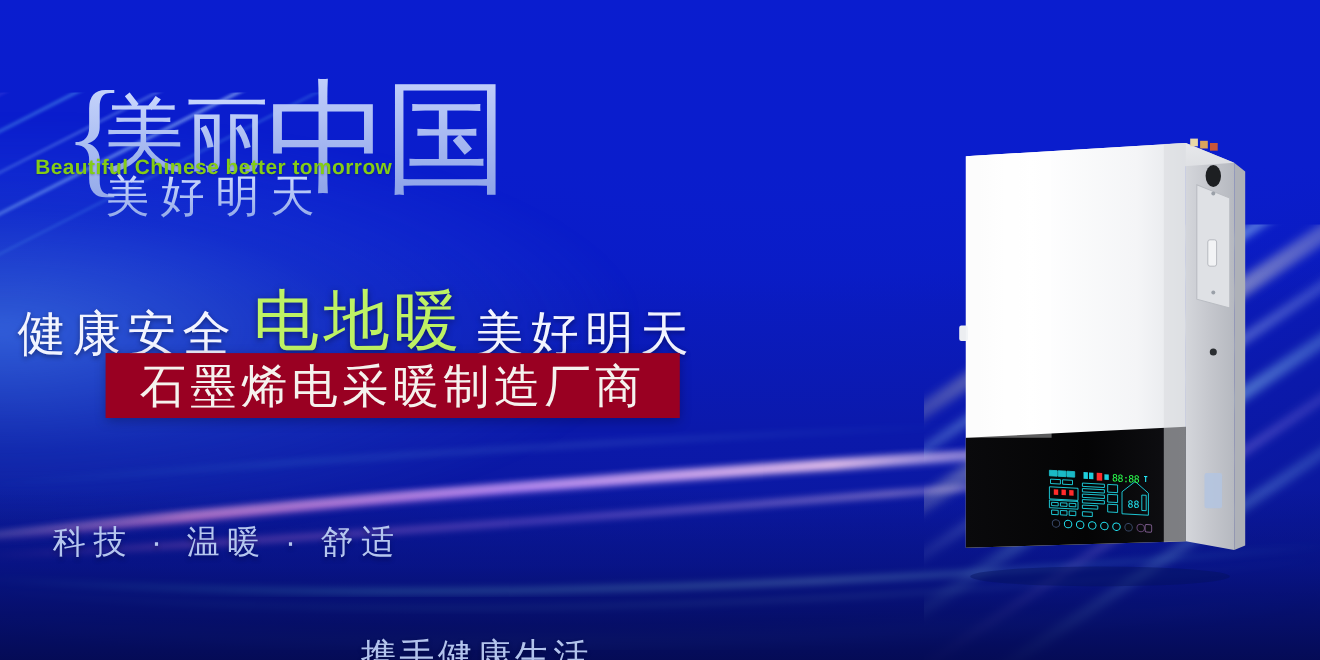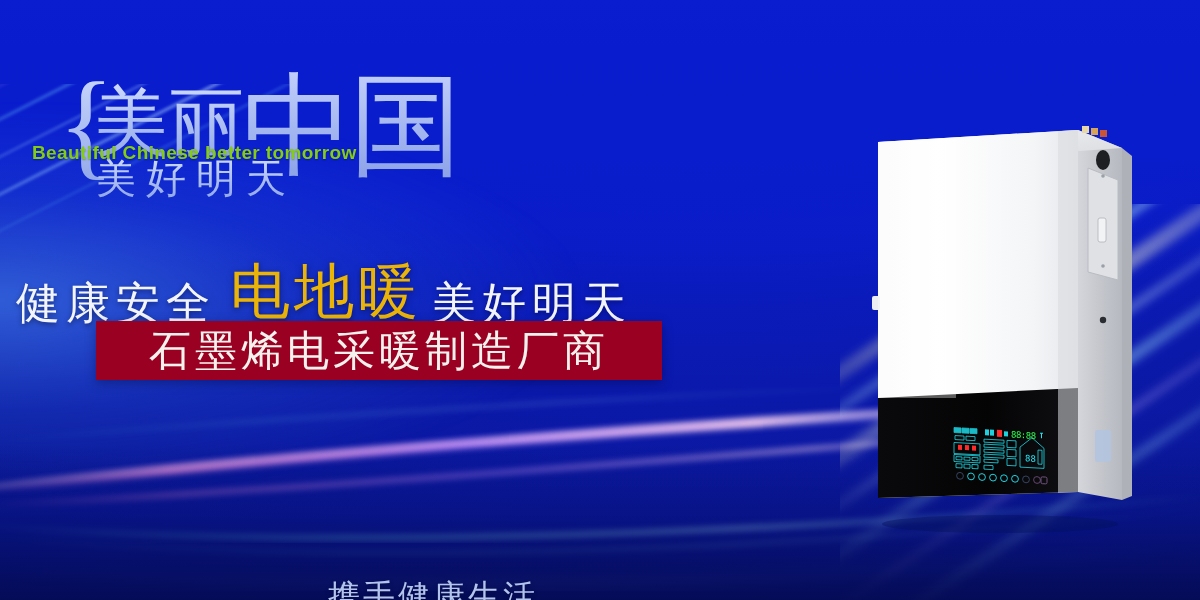--- a/index.html
+++ b/index.html
@@ -82,29 +82,29 @@
     white-space:nowrap;
     color:#ffffff;
   }
   .hl-a,.hl-c{
     font-size:44px;font-weight:400;letter-spacing:6px;
     color:#f2f4ff;
     text-shadow:0 2px 5px rgba(0,0,20,.45);
   }
   .hl-b{
     font-size:60px;font-weight:400;letter-spacing:4px;
-    color:#eab308;
+    color:#bef264;
     margin:0 10px 0 14px;
     text-shadow:0 2px 6px rgba(0,0,30,.5);
   }
 
   
   .redbar{
     position:absolute;left:96px;top:321px;
-    width:566px;height:59px;
+    width:522px;height:59px;
     background:#990022;
     display:flex;align-items:center;justify-content:center;
     box-shadow:0 3px 10px rgba(0,0,40,.35);
   }
   .redbar span{
     font-size:42px;letter-spacing:4px;color:#f5f2ee;font-weight:400;
     white-space:nowrap;
   }
 
   
@@ -234,20 +234,21 @@
   <div class="headline">
     <span class="hl-a">健康安全</span>
     <span class="hl-b">电地暖</span>
     <span class="hl-c">美好明天</span>
   </div>
 
   <div class="redbar">
     <span>石墨烯电采暖制造厂商</span>
   </div>
 
+  <div class="tag1">科技 · 温暖 · 舒适</div>
   <div class="tag2">携手健康生活</div>
 
   <div class="product">
     <svg width="300" height="440" viewBox="0 0 300 440" aria-hidden="true">
       <defs>
         <linearGradient id="faceG" x1="0" y1="0" x2="1" y2="0">
           <stop offset="0%" stop-color="#fafafa"></stop>
           <stop offset="30%" stop-color="#ffffff"></stop>
           <stop offset="78%" stop-color="#f4f5f7"></stop>
           <stop offset="100%" stop-color="#e4e6ea"></stop>

